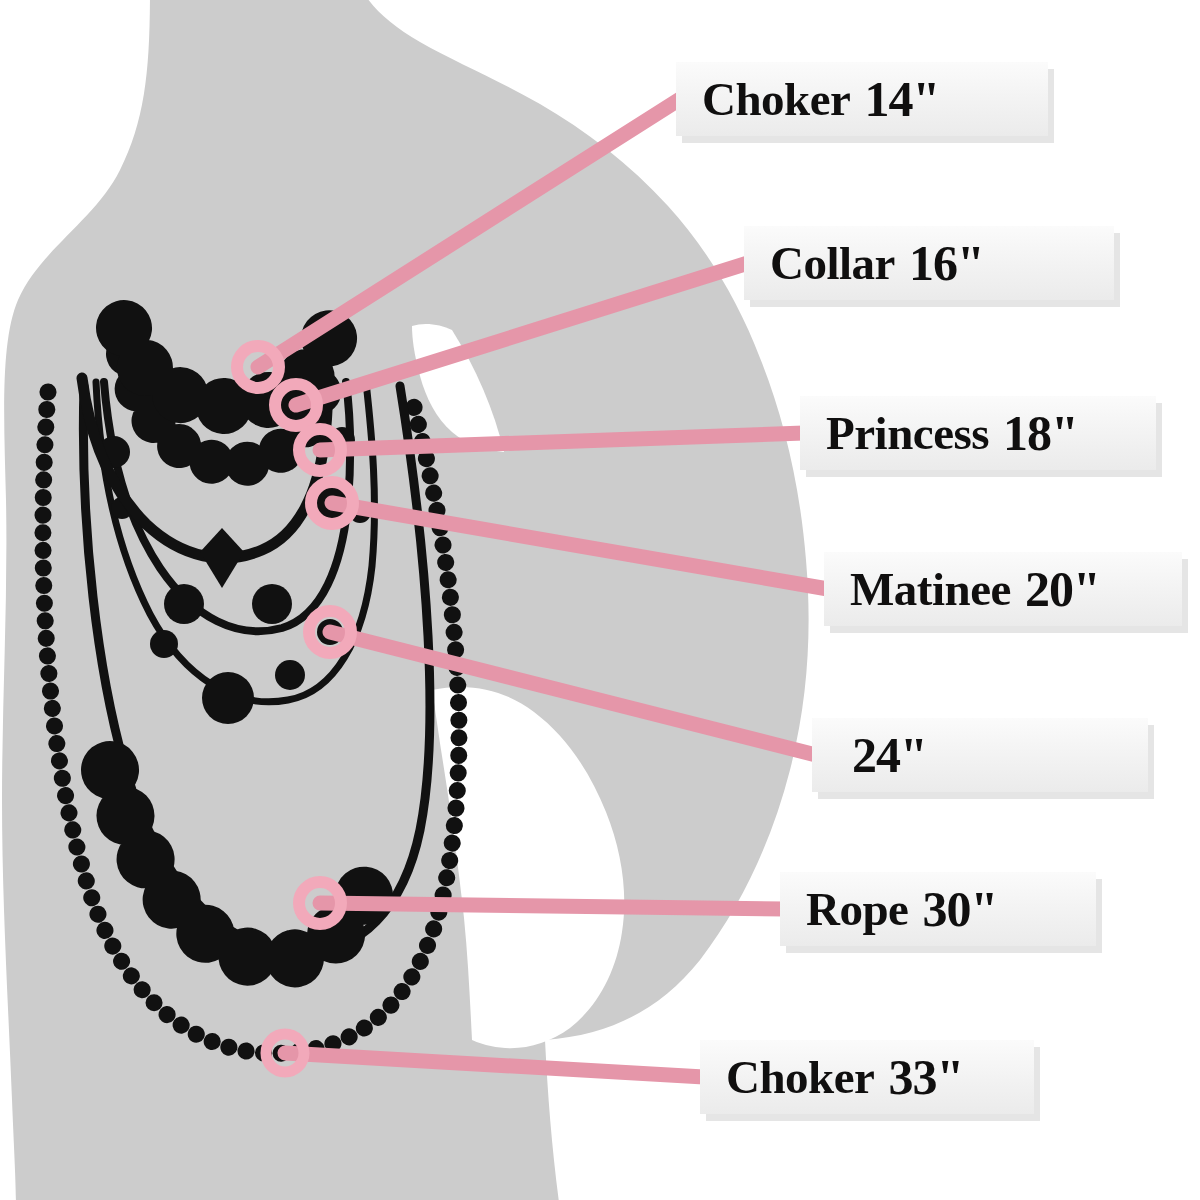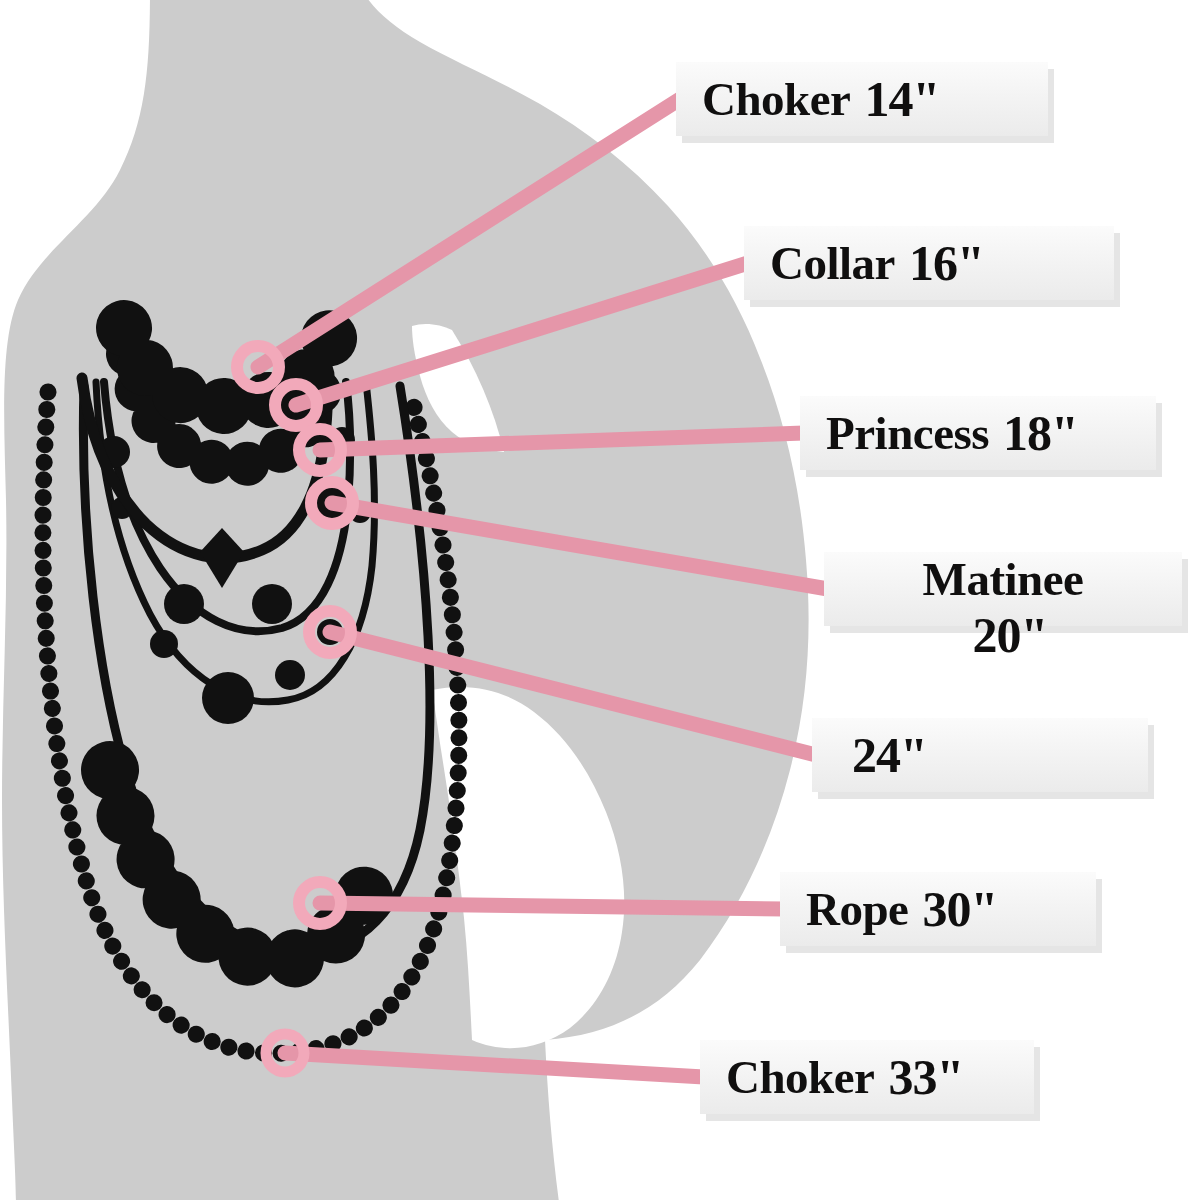--- a/index.html
+++ b/index.html
@@ -156,21 +156,21 @@
   <div class="label-box" style="left:744px;top:226px;width:370px;height:74px;">
     <span class="label-text label-name">Collar</span>
     <span class="label-text label-size">16"</span>
   </div>
 
   <div class="label-box" style="left:800px;top:396px;width:356px;height:74px;">
     <span class="label-text label-name">Princess</span>
     <span class="label-text label-size">18"</span>
   </div>
 
-  <div class="label-box" style="left:824px;top:552px;width:358px;height:74px;flex-direction:column;">
+  <div class="label-box" style="left:824px;top:552px;width:358px;height:74px;">
     <span class="label-text label-name">Matinee</span>
     <span class="label-text label-size">20"</span>
   </div>
 
   <div class="label-box" style="left:812px;top:718px;width:336px;height:74px;">
     <span class="label-text label-size">24"</span>
   </div>
 
   <div class="label-box" style="left:780px;top:872px;width:316px;height:74px;">
     <span class="label-text label-name">Rope</span>

